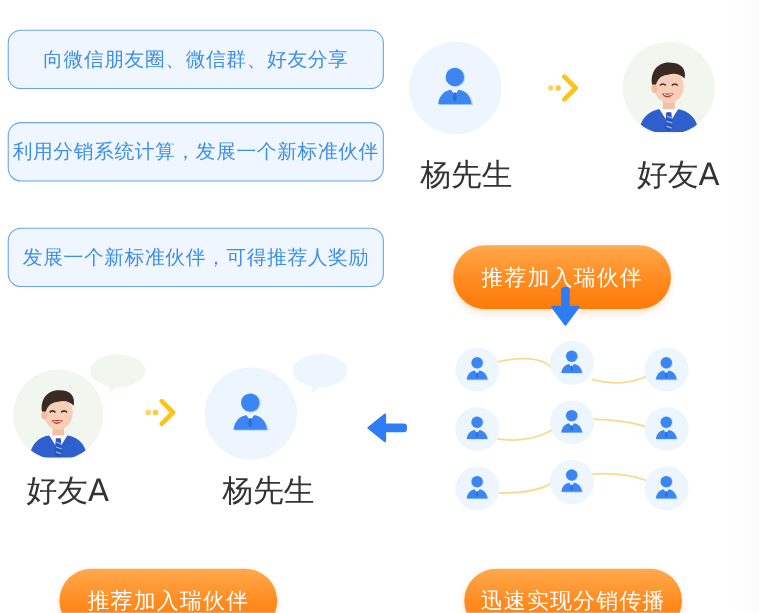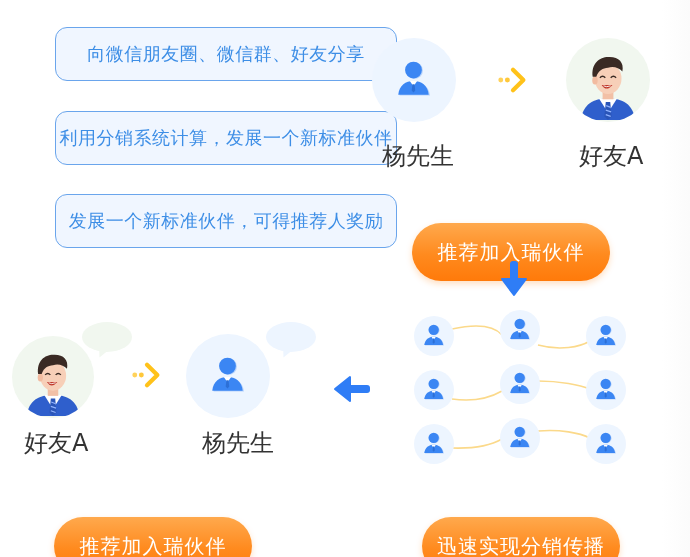--- a/index.html
+++ b/index.html
@@ -14,36 +14,35 @@
     border: 1.5px solid #6aa5ec;
     border-radius: 12px;
     background: #f0f6ff;
     color: #3d8ee6;
     font-size: 18px;
     display: flex;
     align-items: center;
     justify-content: center;
     letter-spacing: 0.5px;
     white-space: nowrap;
-    margin-left: 48px;
   }
 
   .avatar-circle {
     position: absolute;
     border-radius: 50%;
     display: flex;
     align-items: center;
     justify-content: center;
   }
   .avatar-circle.user { background: #edf5ff; }
   .avatar-circle.friend { background: #f1f7ef; }
 
   .name-label {
     position: absolute;
-    font-size: 24px;
+    font-size: 28px;
     color: #333333;
     white-space: nowrap;
   }
 
   .orange-btn {
     position: absolute;
     height: 58px;
     border-radius: 29px;
     background: linear-gradient(180deg, #ffa94d 0%, #ff8a1e 55%, #ff7a0a 100%);
     color: #ffffff;
@@ -129,21 +128,21 @@
     </symbol>
   </defs>
 </svg>
 
 <div class="feature-box" style="top:27px;">
   <span>向微信朋友圈、微信群、好友分享</span>
 </div>
 <div class="feature-box" style="top:111px;">
   <span>利用分销系统计算，发展一个新标准伙伴</span>
 </div>
-<div class="feature-box" style="top:194px;">
+<div class="feature-box" style="top:207px;">
   <span>发展一个新标准伙伴，可得推荐人奖励</span>
 </div>
 
 <div class="avatar-circle user" style="left:372px; top:38px; width:84px; height:84px;">
   <svg width="42" height="42">
       <use href="#user-sym"></use>
     </svg>
 </div>
 <div class="name-label" style="left:382px; top:140px;">杨先生</div>
 

